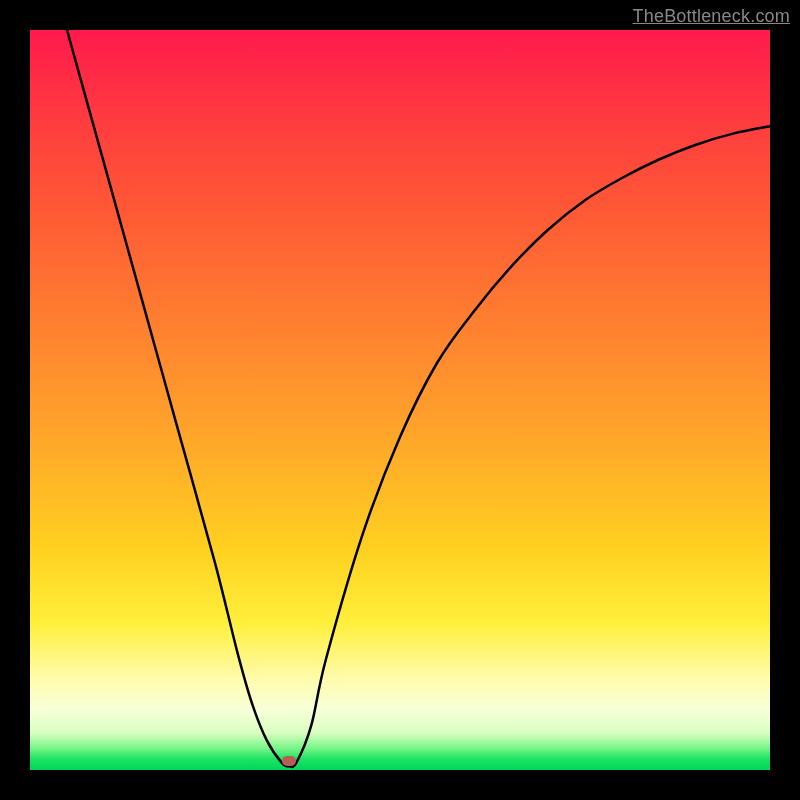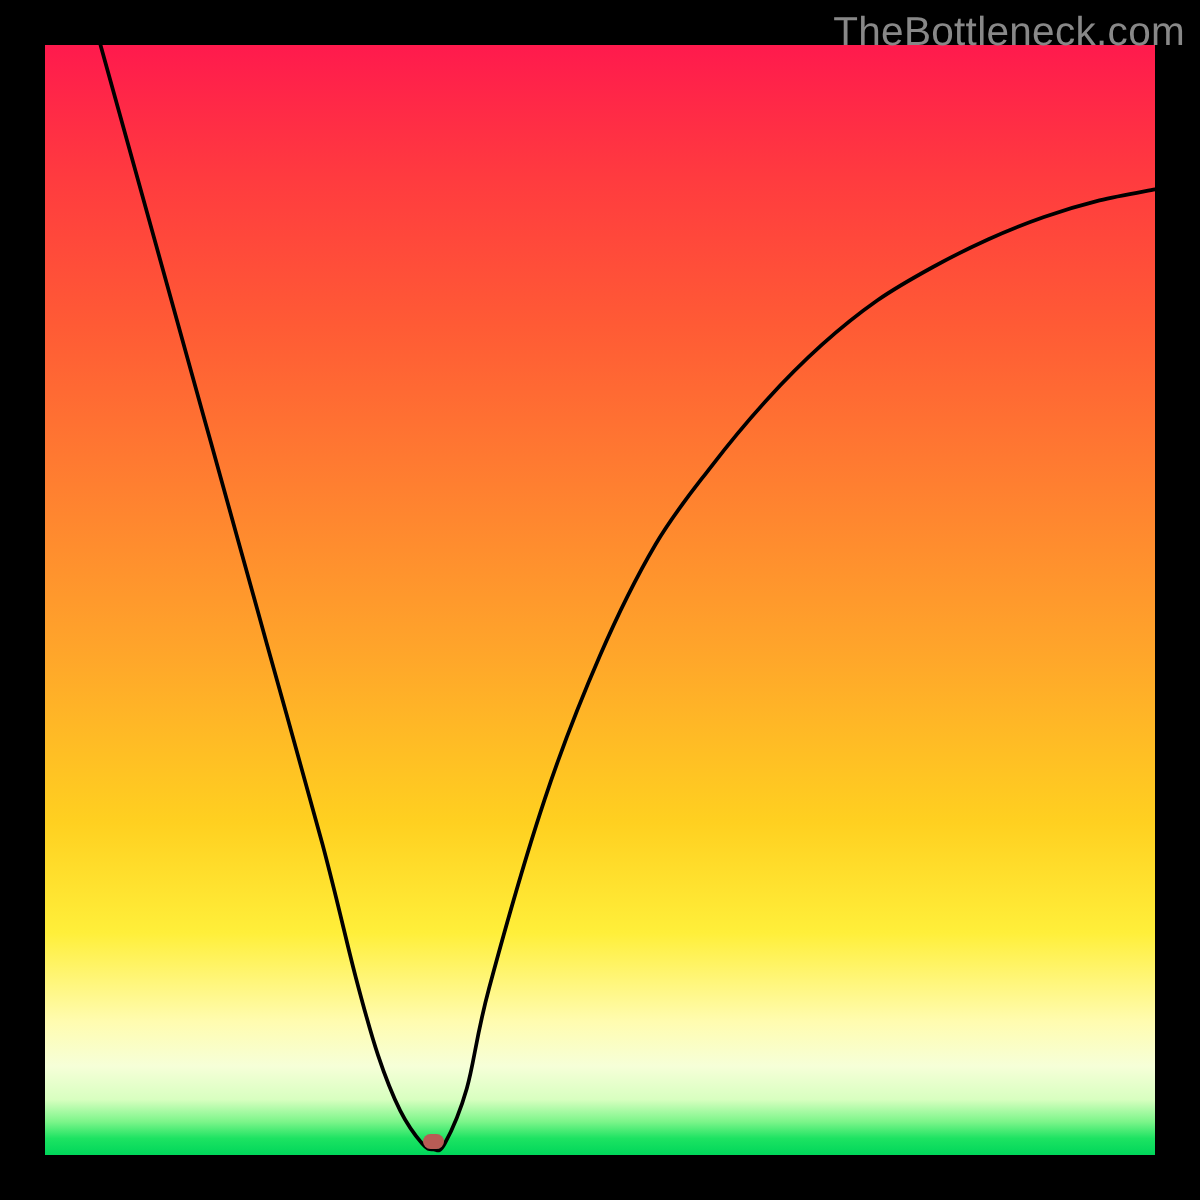--- a/index.html
+++ b/index.html
@@ -39,23 +39,24 @@
       #7cf58a 97%,
       #1de362 98.5%,
       #00d65a 100%
     );
   }
   .watermark {
     position: absolute;
     top: 6px;
     right: 10px;
     color: #888;
-    font-size: 27px;
+    font-size: 18px;
     letter-spacing: 0.2px;
     user-select: none;
+    text-decoration: underline;
   }
   svg.curve {
     position: absolute;
     left: 0; top: 0;
     width: 740px; height: 740px;
     overflow: visible;
   }
   .marker {
     position: absolute;
     width: 14px;

